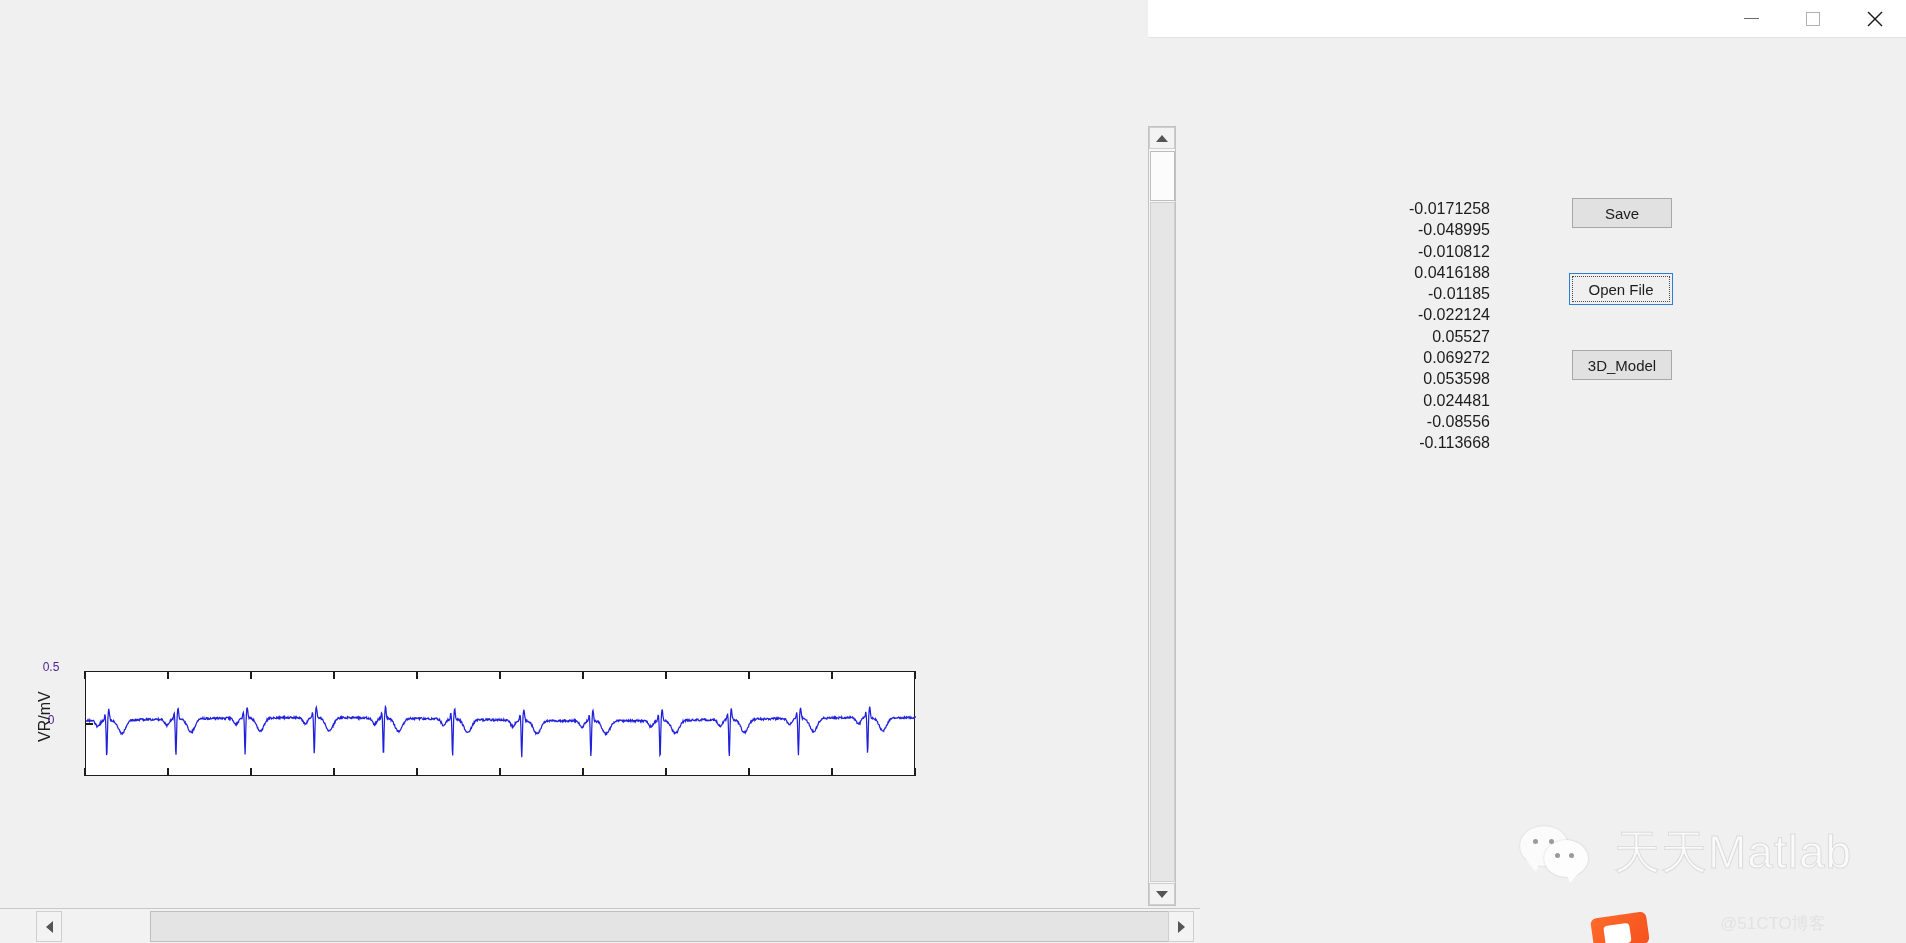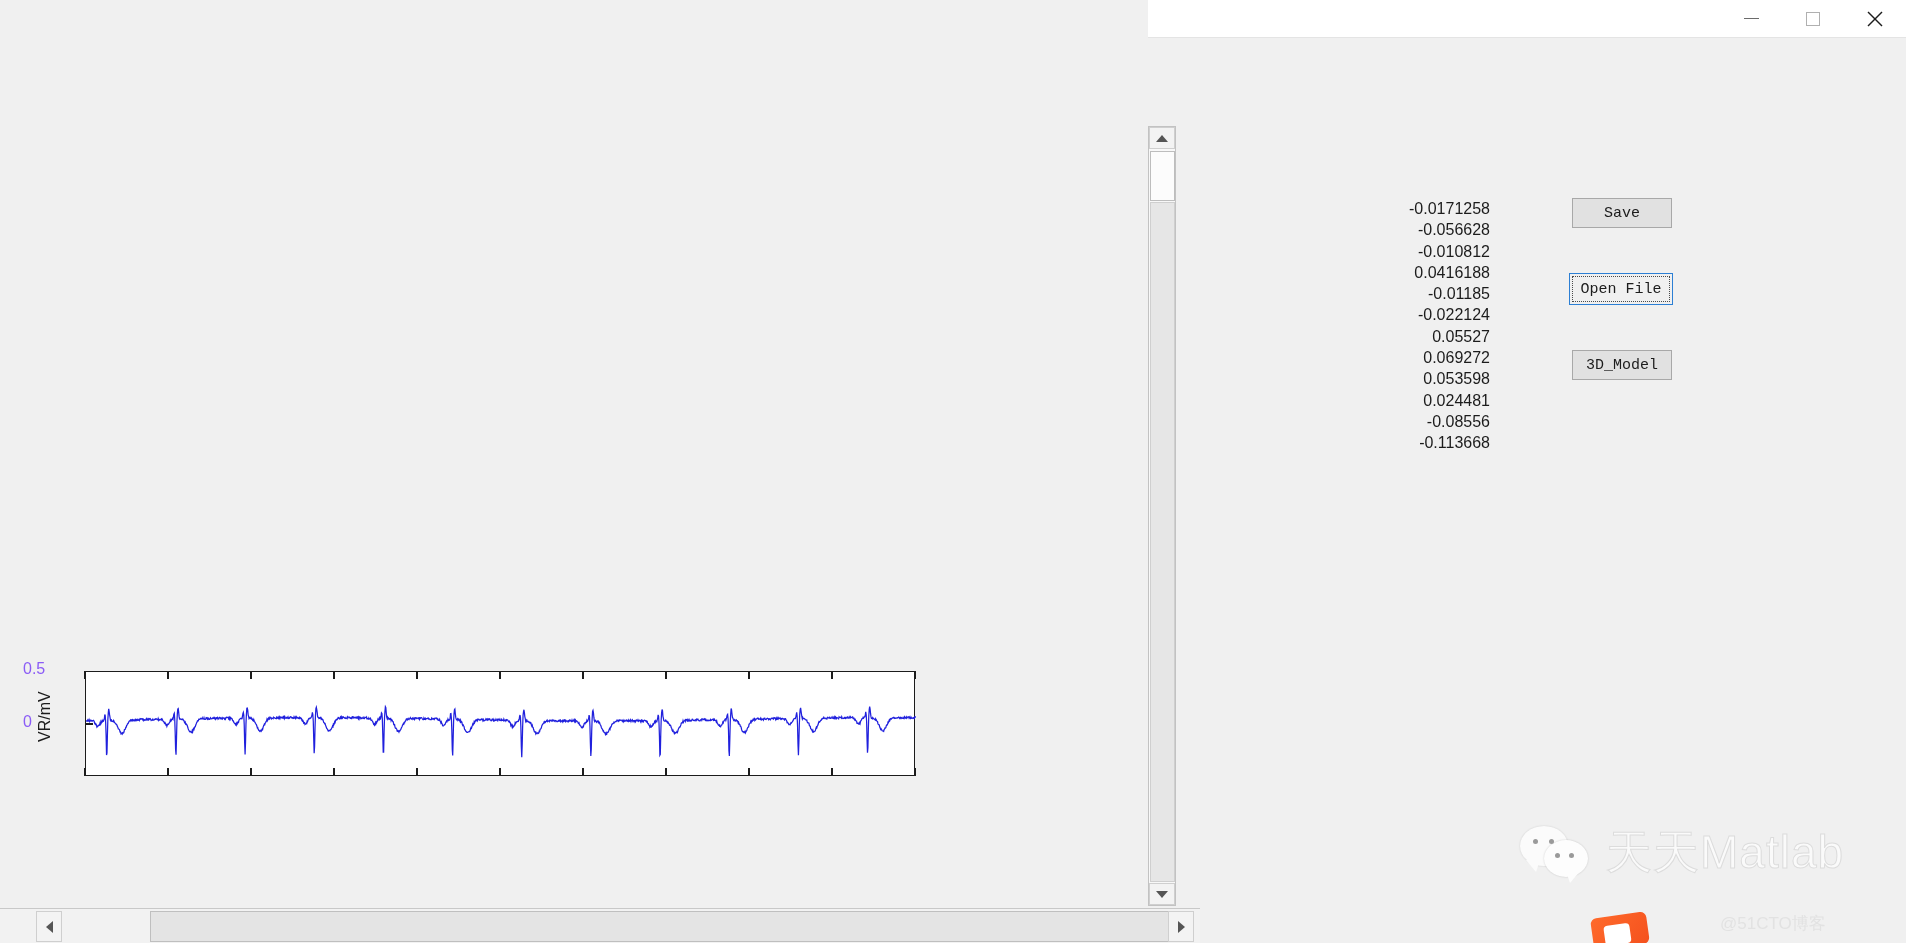--- a/index.html
+++ b/index.html
@@ -155,22 +155,22 @@
   }
   .ylabel {
     position: absolute;
     font-size: 16px; color: #1c1c1c;
     transform: rotate(-90deg);
     transform-origin: left top;
     white-space: nowrap;
   }
   .ytick {
     position: absolute;
-    font-size: 16px; color: #8b5cf6;
-    text-align: left;
+    font-size: 12px; color: #4c1d95;
+    text-align: center;
     white-space: nowrap;
   }
   .xtick {
     position: absolute;
     font-size: 16px; color: #1c1c1c;
     text-align: center;
     white-space: nowrap;
   }
   .xlabel {
     position: absolute;
@@ -254,36 +254,35 @@
   }
   #value-list .vrow { white-space: nowrap; }
 
   .rbtn {
     position: absolute;
     background: #e1e1e1;
     border: 1px solid #a8a8a8;
     font-size: 15px; color: #1c1c1c;
     display:flex; align-items:center; justify-content:center;
     cursor: default;
-    font-family: Liberation Mono, monospace;
   }
   #btn-save     { left: 1572px; top: 198px; width: 100px; height: 30px; }
   #btn-open-file{ left: 1569px; top: 273px; width: 104px; height: 32px;
                   background:#f0f0f0; border:1px solid #2c7fd4; }
   #btn-open-file .inner {
     position:absolute; left:2px; top:2px; right:2px; bottom:2px;
     border: 1px dotted #4a4a4a;
     display:flex; align-items:center; justify-content:center;
   }
   #btn-3d-model { left: 1572px; top: 350px; width: 100px; height: 30px; }
 
   
   #watermark {
     position: absolute; left: 1520px; top: 822px;
-    display: flex; align-items: center; gap: 14px;
+    display: flex; align-items: center; gap: 22px;
     pointer-events: none;
   }
   #wechat-logo { position: relative; width: 72px; height: 58px; }
   #wechat-logo .bubble-a {
     position:absolute; left:0; top:2px; width:48px; height:40px;
     background:#fbfbfb; border-radius:50%;
     box-shadow: 0 0 2px rgba(0,0,0,.15);
   }
   #wechat-logo .bubble-a:after {
     content:""; position:absolute; left:6px; bottom:-6px;
@@ -598,21 +597,21 @@
       <span class="tri-left"></span>
     </div>
     <div id="hscroll-thumb"></div>
     <div id="hscroll-right">
       <span class="tri-right"></span>
     </div>
   </div>
 
   <div id="value-list">
       <div class="vrow">-0.0171258</div>
-      <div class="vrow">-0.056628</div>
+      <div class="vrow">-0.048995</div>
       <div class="vrow">-0.010812</div>
       <div class="vrow">0.0416188</div>
       <div class="vrow">-0.01185</div>
       <div class="vrow">-0.022124</div>
       <div class="vrow">0.05527</div>
       <div class="vrow">0.069272</div>
       <div class="vrow">0.053598</div>
       <div class="vrow">0.024481</div>
       <div class="vrow">-0.08556</div>
       <div class="vrow">-0.113668</div>

